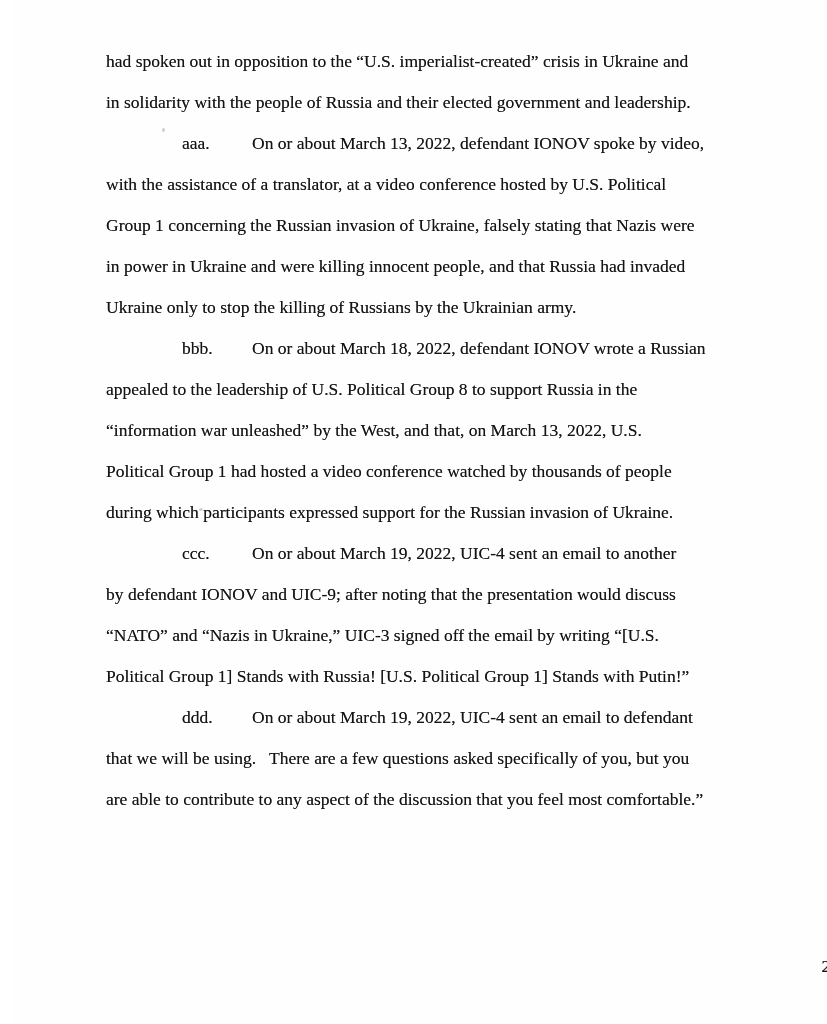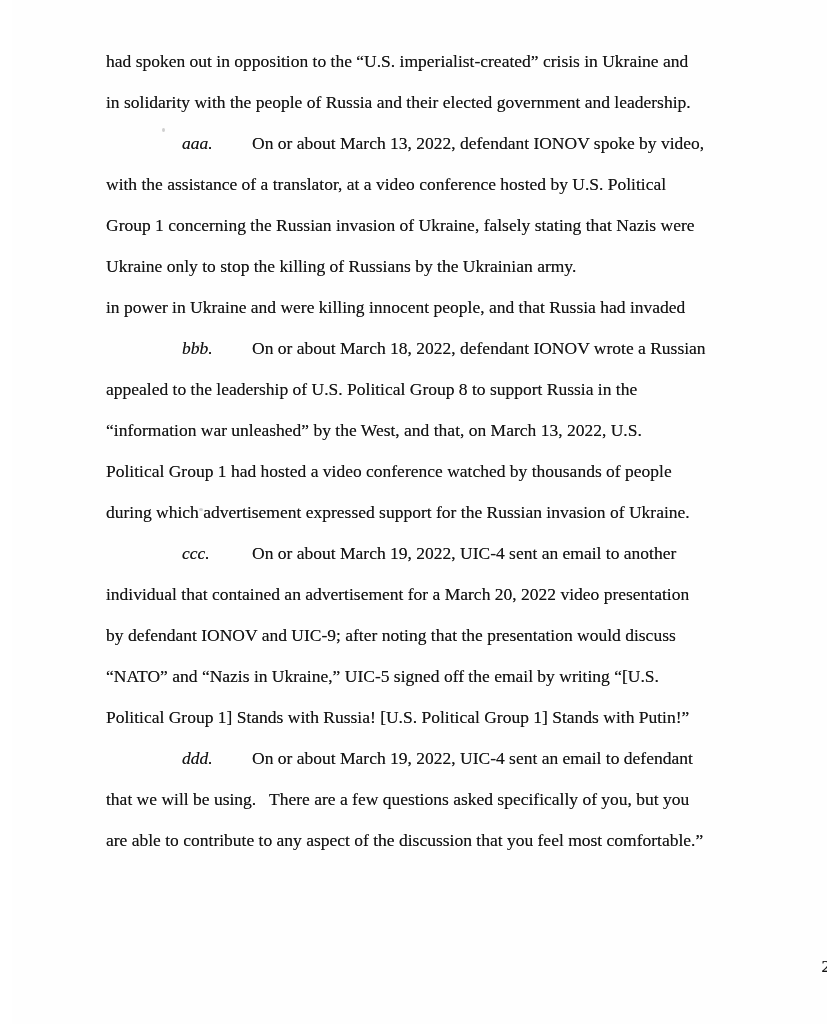--- a/index.html
+++ b/index.html
@@ -20,21 +20,21 @@
     width: 680px;
   }
   .line {
     height: 41px;
     line-height: 41px;
     font-size: 17.5px;
     white-space: pre;
     text-shadow: 0 0 0.4px rgba(0,0,0,0.55);
   }
   .line.indent { padding-left: 76px; }
-  .plabel { display: inline-block; width: 70px; font-style: italic; }
+  .plabel { display: inline-block; width: 70px; }
   .page-number {
     position: absolute;
     top: 946px;
     left: 0;
     width: 827px;
     text-align: right;
     font-size: 17.5px;
     line-height: 41px;
     text-shadow: 0 0 0.4px rgba(0,0,0,0.55);
   }
@@ -47,31 +47,30 @@
 </head>
 <body>
 
 <div class="page">
   <div class="textblock">
     <div class="line"><span>had spoken out in opposition to the “U.S. imperialist-created” crisis in Ukraine and</span></div>
     <div class="line"><span>in solidarity with the people of Russia and their elected government and leadership.</span></div>
     <div class="line indent"><span class="plabel">aaa.</span><span>On or about March 13, 2022, defendant IONOV spoke by video,</span></div>
     <div class="line"><span>with the assistance of a translator, at a video conference hosted by U.S. Political</span></div>
     <div class="line"><span>Group 1 concerning the Russian invasion of Ukraine, falsely stating that Nazis were</span></div>
+    <div class="line"><span>in power in Ukraine and were killing innocent people, and that Russia had invaded</span></div>
     <div class="line"><span>Ukraine only to stop the killing of Russians by the Ukrainian army.</span></div>
-    <div class="line"><span>in power in Ukraine and were killing innocent people, and that Russia had invaded</span></div>
     <div class="line indent"><span class="plabel">bbb.</span><span>On or about March 18, 2022, defendant IONOV wrote a Russian</span></div>
     <div class="line"><span>appealed to the leadership of U.S. Political Group 8 to support Russia in the</span></div>
     <div class="line"><span>“information war unleashed” by the West, and that, on March 13, 2022, U.S.</span></div>
     <div class="line"><span>Political Group 1 had hosted a video conference watched by thousands of people</span></div>
-    <div class="line"><span>during which advertisement expressed support for the Russian invasion of Ukraine.</span></div>
+    <div class="line"><span>during which participants expressed support for the Russian invasion of Ukraine.</span></div>
     <div class="line indent"><span class="plabel">ccc.</span><span>On or about March 19, 2022, UIC-4 sent an email to another</span></div>
-    <div class="line"><span>individual that contained an advertisement for a March 20, 2022 video presentation</span></div>
     <div class="line"><span>by defendant IONOV and UIC-9; after noting that the presentation would discuss</span></div>
-    <div class="line"><span>“NATO” and “Nazis in Ukraine,” UIC-5 signed off the email by writing “[U.S.</span></div>
+    <div class="line"><span>“NATO” and “Nazis in Ukraine,” UIC-3 signed off the email by writing “[U.S.</span></div>
     <div class="line"><span>Political Group 1] Stands with Russia! [U.S. Political Group 1] Stands with Putin!”</span></div>
     <div class="line indent"><span class="plabel">ddd.</span><span>On or about March 19, 2022, UIC-4 sent an email to defendant</span></div>
     <div class="line"><span>that we will be using.   There are a few questions asked specifically of you, but you</span></div>
     <div class="line"><span>are able to contribute to any aspect of the discussion that you feel most comfortable.”</span></div>
   </div>
 
   <div class="page-number">22</div>
 
   <div class="speck" style="left:150px; top:128px; width:3px; height:4px;"></div>
   <div class="speck" style="left:184px; top:345px; width:5px; height:2px;"></div>

